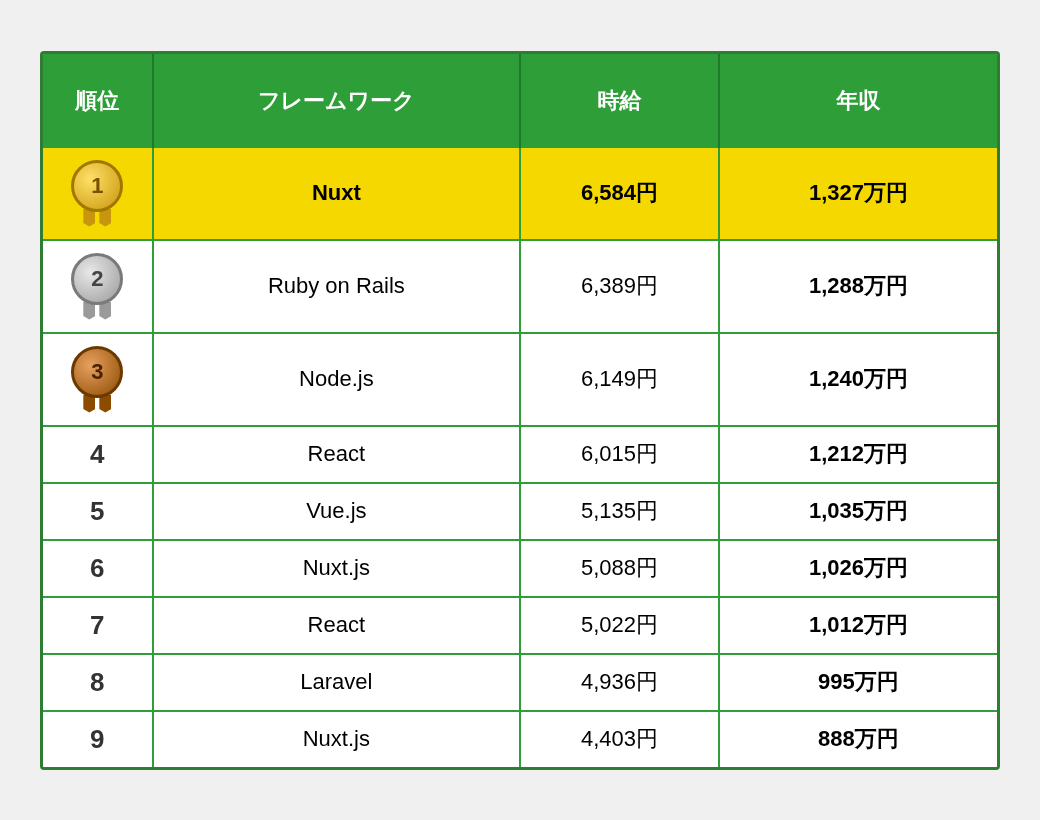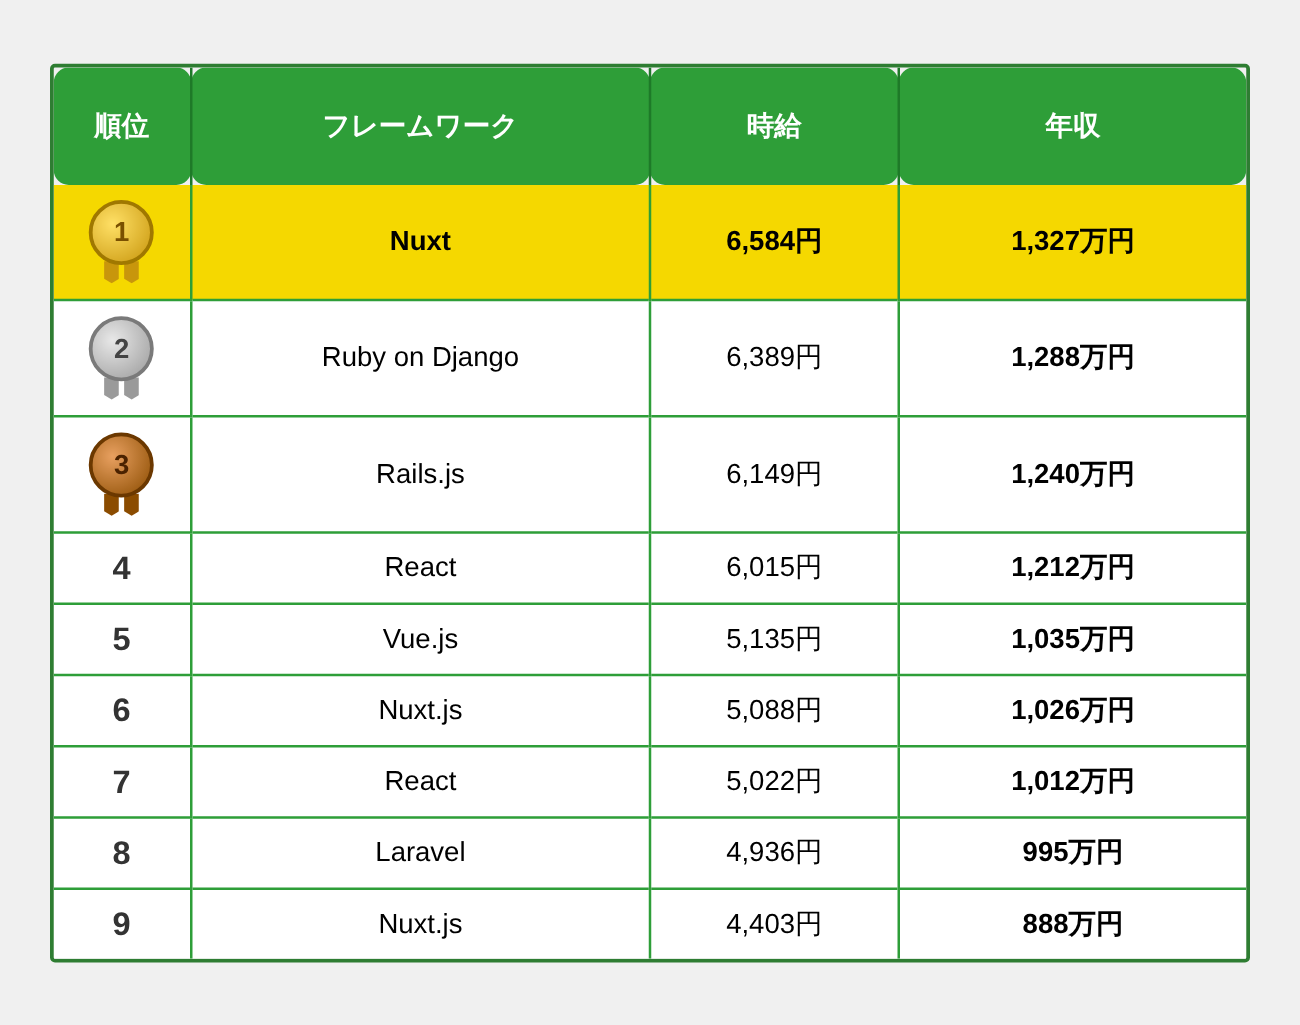--- a/index.html
+++ b/index.html
@@ -25,21 +25,20 @@
     thead tr {
       background-color: #2e9e38;
     }
     thead th {
       color: white;
       font-size: 22px;
       font-weight: bold;
       padding: 32px 10px;
       text-align: center;
       border-right: 2px solid #1e7a28;
-      border-radius: 12px;
     }
     thead th:last-child { border-right: none; }
 
     tbody tr {
       border-bottom: 2px solid #2e9e38;
     }
     tbody tr:last-child { border-bottom: none; }
     tbody tr.rank-1 {
       background-color: #f5d800;
     }
@@ -150,33 +149,33 @@
           <td class="annual-cell">1,327万円</td>
         </tr>
         <tr class="rank-other">
           <td class="rank-cell"><div class="medal medal-silver">
               <div class="medal-circle">2</div>
               <div class="medal-ribbon">
                 <div class="ribbon-left"></div>
                 <div class="ribbon-right"></div>
               </div>
             </div></td>
-          <td class="framework-cell">Ruby on Django</td>
+          <td class="framework-cell">Ruby on Rails</td>
           <td class="hourly-cell">6,389円</td>
           <td class="annual-cell">1,288万円</td>
         </tr>
         <tr class="rank-other">
           <td class="rank-cell"><div class="medal medal-bronze">
               <div class="medal-circle">3</div>
               <div class="medal-ribbon">
                 <div class="ribbon-left"></div>
                 <div class="ribbon-right"></div>
               </div>
             </div></td>
-          <td class="framework-cell">Rails.js</td>
+          <td class="framework-cell">Node.js</td>
           <td class="hourly-cell">6,149円</td>
           <td class="annual-cell">1,240万円</td>
         </tr>
         <tr class="rank-other">
           <td class="rank-cell"><span class="rank-number">4</span></td>
           <td class="framework-cell">React</td>
           <td class="hourly-cell">6,015円</td>
           <td class="annual-cell">1,212万円</td>
         </tr>
         <tr class="rank-other">

